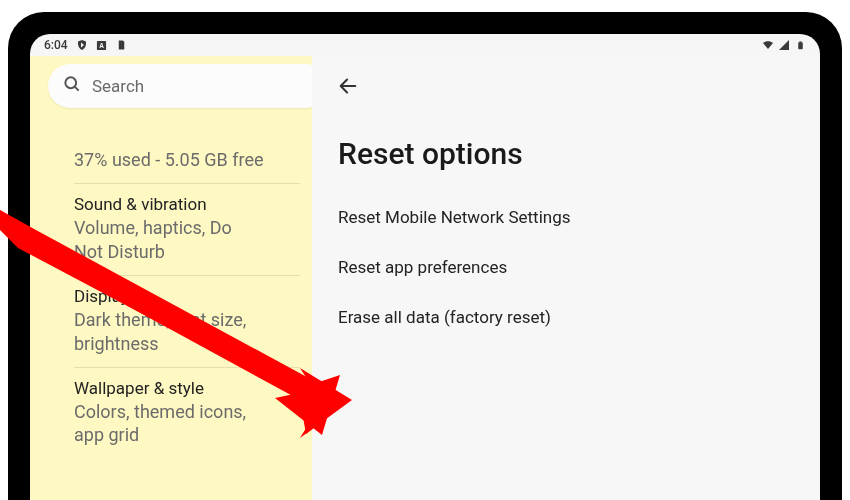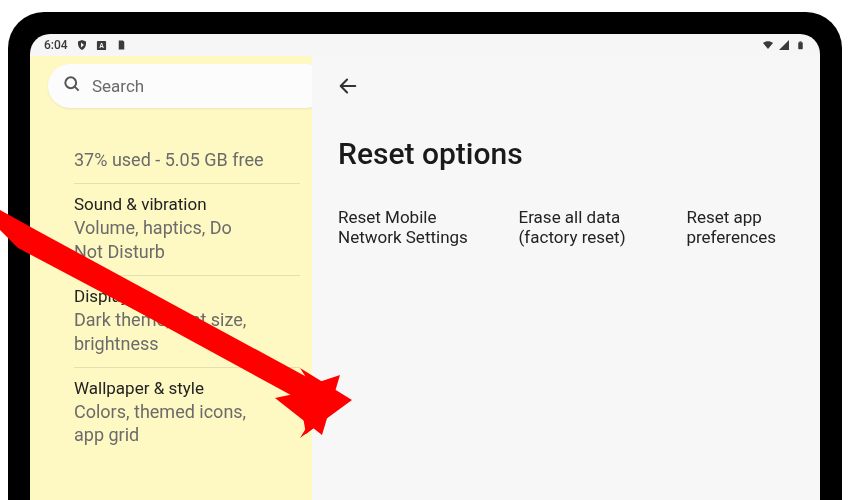--- a/index.html
+++ b/index.html
@@ -43,21 +43,21 @@
   .s-item { padding: 10px 0 12px 0; border-bottom: 1px solid rgba(0,0,0,0.10); }
   .s-item:last-child { border-bottom: none; }
   .s-title { font-size: 17px; color: #222; margin-bottom: 2px; }
   .s-sub { font-size: 18px; color: #6b6b6b; line-height: 1.3; max-width: 190px; }
   .main {
     flex: 1; background: #f7f7f7; padding: 14px 24px 0 24px; display: flex; flex-direction: column;
   }
   .back-row { height: 32px; display: flex; align-items: center; margin-bottom: 34px; }
   .back-btn { width: 24px; height: 24px; color: #333; display: flex; align-items: center; justify-content: center; }
   .page-h1 { font-size: 30px; font-weight: 500; color: #1a1a1a; margin-bottom: 36px; padding-left: 2px; }
-  .opt-list { display: flex; flex-direction: row; gap: 30px; padding-left: 2px; }
+  .opt-list { display: flex; flex-direction: column; gap: 30px; padding-left: 2px; }
   .opt-item { font-size: 17px; color: #232323; }
   
   .arrow-svg { position: absolute; left: 0; top: 210px; width: 360px; height: 230px; pointer-events: none; }
 </style>
 </head>
 <body>
 
 <div class="device-frame">
   <div class="screen">
 
@@ -147,22 +147,22 @@
           <div class="back-btn">
             <svg viewBox="0 0 24 24" width="22" height="22" fill="none" stroke="#333" stroke-width="2.2" stroke-linecap="round" stroke-linejoin="round">
                 <line x1="20" y1="12" x2="5" y2="12"></line>
                 <polyline points="11 5 4 12 11 19"></polyline>
               </svg>
           </div>
         </div>
         <h1 class="page-h1">Reset options</h1>
         <div class="opt-list">
           <div class="opt-item">Reset Mobile Network Settings</div>
+          <div class="opt-item">Reset app preferences</div>
           <div class="opt-item">Erase all data (factory reset)</div>
-          <div class="opt-item">Reset app preferences</div>
         </div>
       </div>
 
     </div>
   </div>
 </div>
 
 <svg class="arrow-svg" viewBox="0 0 360 230">
   <defs></defs>
   <polygon points="0,0 30,25 310,175 340,165 322,225 275,188 294,184 18,38 0,20" fill="#ff0000"></polygon>

